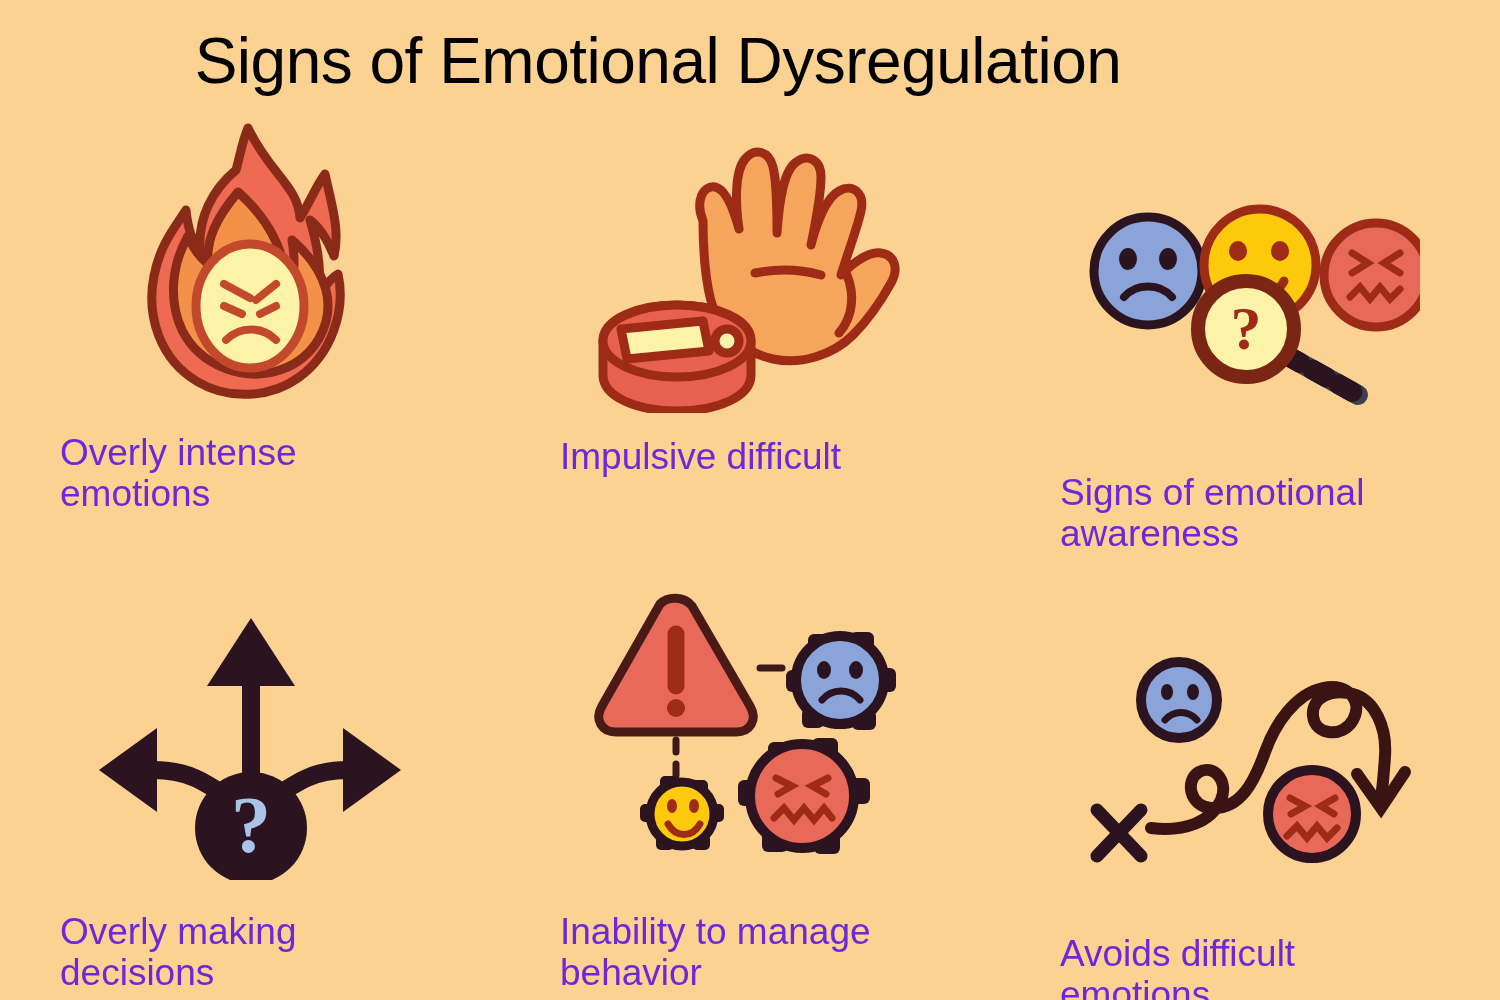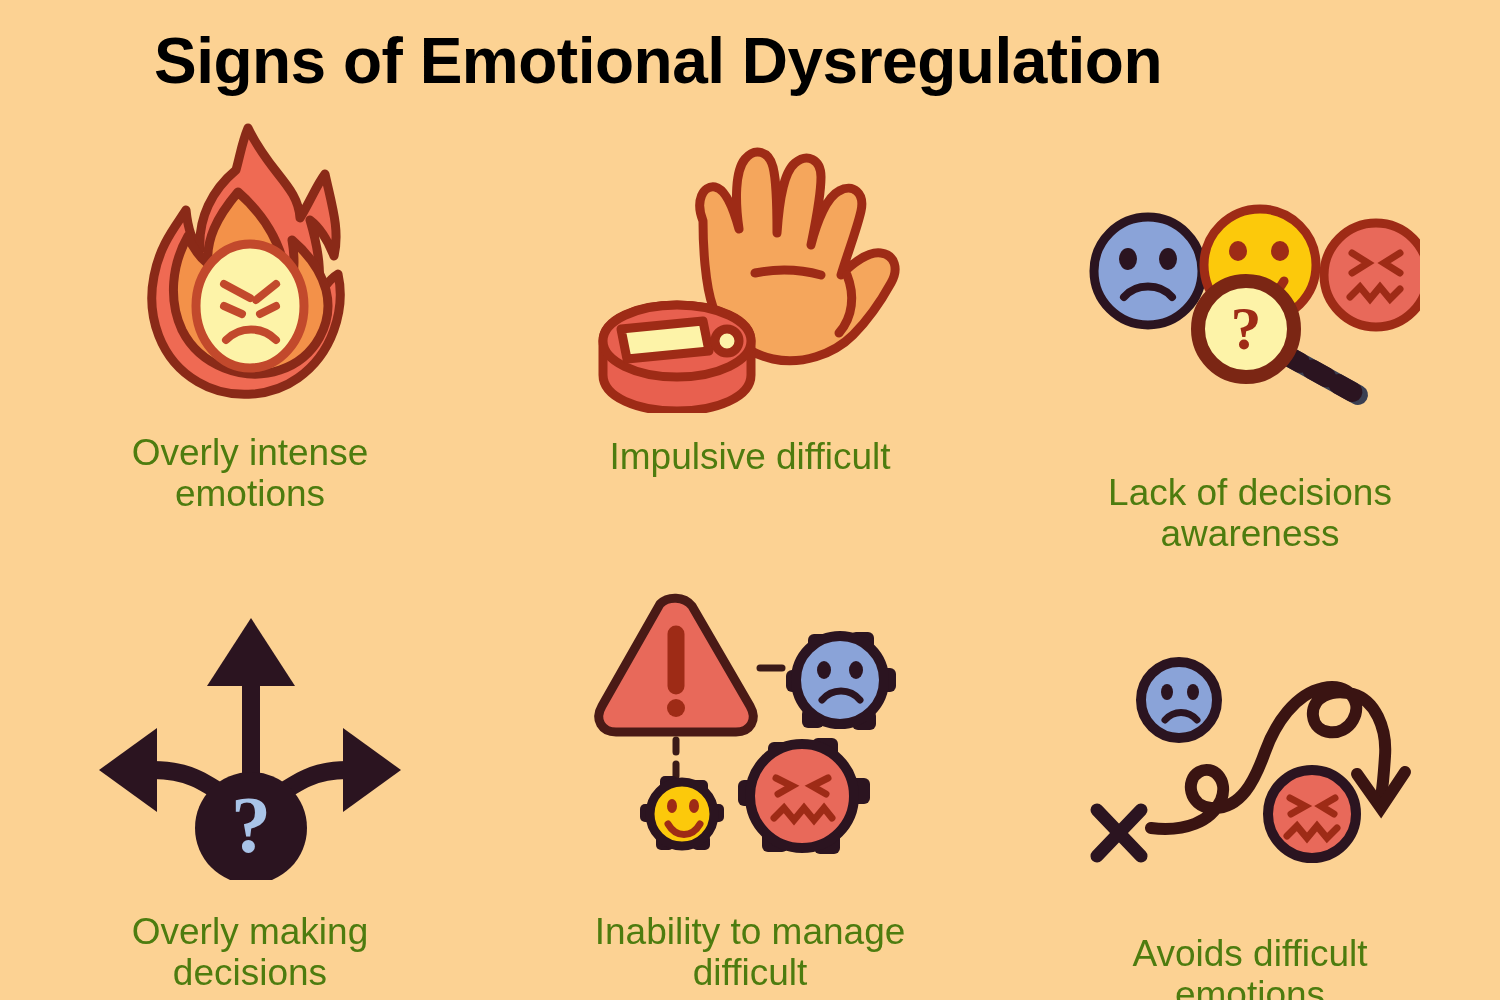--- a/index.html
+++ b/index.html
@@ -19,21 +19,21 @@
     height: 1000px;
     background: #fcd293;
   }
   .title {
     position: absolute;
     top: 26px;
     left: 0;
     width: 1316px;
     text-align: center;
     font-family: "Liberation Sans", sans-serif;
-    font-weight: bold;
+    font-weight: normal;
     font-size: 64px;
     letter-spacing: -0.5px;
     color: #000000;
     line-height: 1.1;
   }
   .grid {
     position: absolute;
     top: 110px;
     left: 0;
     width: 1500px;
@@ -53,25 +53,24 @@
     width: 360px;
     height: 300px;
     display: flex;
     align-items: center;
     justify-content: center;
   }
   .art svg { display: block; }
   .cell-label {
     margin-top: 6px;
     width: 380px;
-    text-align: center;
     font-family: "Liberation Sans", sans-serif;
     font-size: 37px;
     font-weight: normal;
-    color: #4d7c0f;
+    color: #6d28d9;
     line-height: 1.12;
   }
   
   .r1 .art { margin-top: 4px; }
   .r1 .cell-label { margin-top: 18px; }
   .r2 .art { margin-top: 30px; }
   .r2 .cell-label { margin-top: 26px; }
   .c2.r1 .art { margin-top: 8px; }
   .c3.r1 .art { margin-top: 44px; }
   .c3.r2 .art { margin-top: 52px; }
@@ -173,21 +172,21 @@
           </g>
 
           <g>
             <line x1="206" y1="166" x2="278" y2="206" stroke="#3a3f52" stroke-width="20" stroke-linecap="round"></line>
             <line x1="206" y1="166" x2="278" y2="206" stroke="#2b1420" stroke-width="20" stroke-linecap="round" stroke-dasharray="16 14"></line>
             <circle cx="166" cy="140" r="48" fill="#fdf3a8" stroke="#7b2614" stroke-width="14"></circle>
             <text x="166" y="160" text-anchor="middle" font-family="Liberation Serif, serif" font-size="62" font-weight="bold" fill="#9e2b16">?</text>
           </g>
         </svg>
       </div>
-      <div class="cell-label">Lack of decisions awareness</div>
+      <div class="cell-label">Signs of emotional awareness</div>
     </div>
 
     <div class="cell c1 r2">
       <div class="art">
         <svg width="330" height="290" viewBox="0 0 330 290">
           <g stroke="#2b1420" stroke-width="18" fill="none" stroke-linecap="round">
             <path d="M150 212 C 120 192 104 180 68 180"></path>
             <path d="M166 206 L 166 92"></path>
             <path d="M182 212 C 212 192 228 180 262 180"></path>
           </g>
@@ -258,21 +257,21 @@
             </g>
             <circle cx="212" cy="206" r="52" fill="#e8695a" stroke="#2b1420" stroke-width="10"></circle>
             <g stroke="#9e2b16" stroke-width="7" stroke-linecap="round" fill="none">
               <path d="M186 188 L 202 196 L 188 204"></path>
               <path d="M238 188 L 222 196 L 236 204"></path>
               <path d="M184 228 L 194 218 L 204 230 L 214 218 L 224 230 L 234 218 L 242 228"></path>
             </g>
           </g>
         </svg>
       </div>
-      <div class="cell-label">Inability to manage difficult</div>
+      <div class="cell-label">Inability to manage behavior</div>
     </div>
 
     <div class="cell c3 r2">
       <div class="art">
         <svg width="350" height="250" viewBox="0 0 350 250">
 
           <g stroke="#2b1420" stroke-width="13" stroke-linecap="round">
             <path d="M22 178 L 66 224"></path>
             <path d="M66 178 L 22 224"></path>
           </g>

